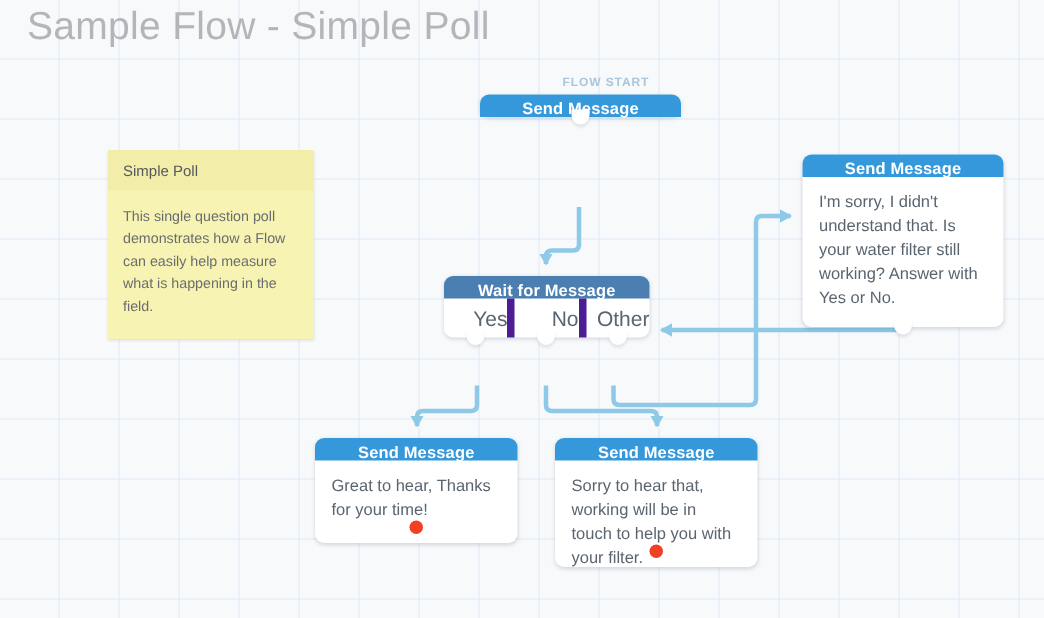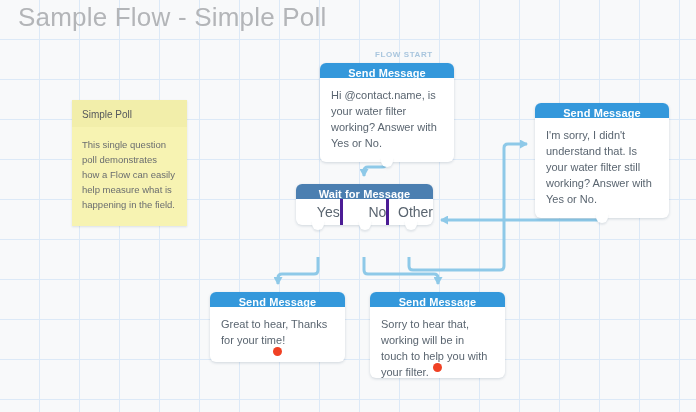--- a/index.html
+++ b/index.html
@@ -107,21 +107,21 @@
   }
   .wait-option {
     flex: 1 1 0;
     text-align: right;
     line-height: 26px;
     font-size: 14px;
     color: #5a6570;
     position: relative;
   }
   .wait-option + .wait-option {
-    border-left: 3px solid #4c1d95;
+    border-left: 5px solid #4c1d95;
   }
   .wait-option .opt-port {
     position: absolute;
     bottom: -5px;
     left: 50%;
     margin-left: -6px;
     width: 12px;
     height: 10px;
     background: #ffffff;
     border-radius: 0 0 7px 7px;
@@ -150,21 +150,21 @@
     letter-spacing: 0.6px;
     color: #a9c6de;
     z-index: 5;
   }
 
   
   #note {
     position: absolute;
     left: 72px;
     top: 100px;
-    width: 115px;
+    width: 137px;
     background: #f7f3b2;
     box-shadow: 0 1px 2px rgba(30,60,90,0.13);
     z-index: 4;
   }
   #note .note-title {
     padding: 9px 10px 7px 10px;
     font-size: 10px;
     color: #55585c;
     background: #f2eeaa;
   }
@@ -211,21 +211,20 @@
     </g>
   </svg>
 
   <div id="note">
     <div class="note-title">Simple Poll</div>
     <div class="note-body">This single question poll demonstrates how a Flow can easily help measure what is happening in the field.</div>
   </div>
 
   <div class="node" style="left:320px; top:63px; width:134px;">
     <div class="node-header">Send Message</div>
-    <div class="node-body">Hi @contact.name, is your water filter working? Answer with Yes or No.</div>
     <div class="port-bottom"></div>
   </div>
 
   <div class="node" style="left:535px; top:103px; width:134px;">
     <div class="node-header">Send Message</div>
     <div class="node-body">I'm sorry, I didn't understand that. Is your water filter still working? Answer with Yes or No.</div>
     <div class="port-bottom"></div>
   </div>
 
   <div class="node wait" style="left:296px; top:184px; width:137px;">

